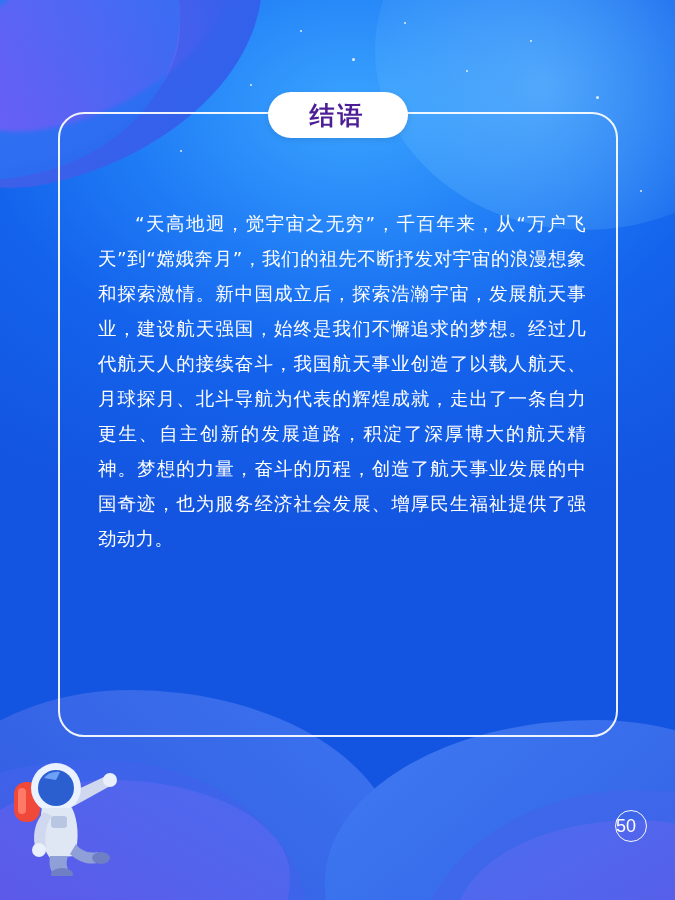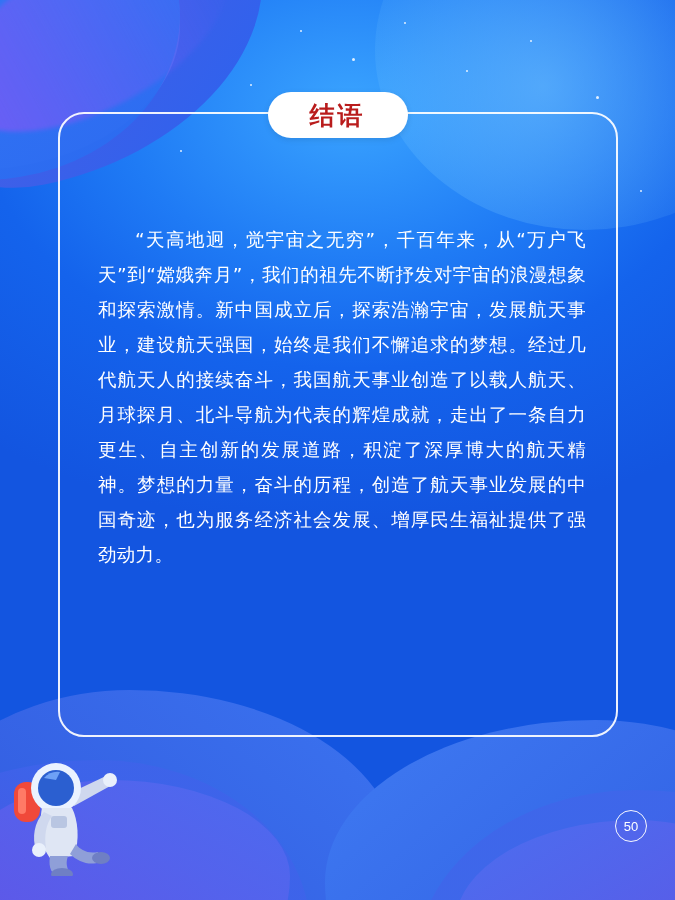--- a/index.html
+++ b/index.html
@@ -134,27 +134,27 @@
     border-radius: 23px;
     display: flex;
     align-items: center;
     justify-content: center;
     box-shadow: 0 2px 6px rgba(0,0,0,.10);
   }
   .title-badge span {
     font-family: "DejaVu Sans", "Liberation Sans", sans-serif;
     font-size: 25px;
     font-weight: bold;
-    color: #b91c1c;
+    color: #4c1d95;
     letter-spacing: 3px;
   }
   .body-text {
     position: absolute;
     left: 98px;
-    top: 222px;
+    top: 206px;
     width: 488px;
     color: #ffffff;
     font-family: "DejaVu Sans", "Liberation Sans", sans-serif;
     font-size: 18.5px;
     line-height: 35px;
     letter-spacing: .3px;
     text-align: justify;
     text-justify: inter-ideograph;
   }
   .body-text p {
@@ -165,24 +165,23 @@
   .page-number {
     position: absolute;
     right: 28px;
     bottom: 58px;
     width: 30px;
     height: 30px;
     border: 1.5px solid rgba(255,255,255,.95);
     border-radius: 50%;
     display: flex;
     align-items: center;
-    justify-content: center;
     color: #ffffff;
     font-family: "Liberation Sans", sans-serif;
-    font-size: 13px;
+    font-size: 18px;
   }
   
   .astronaut {
     position: absolute;
     left: 8px;
     bottom: 24px;
     width: 160px;
     height: 160px;
   }
 </style>

